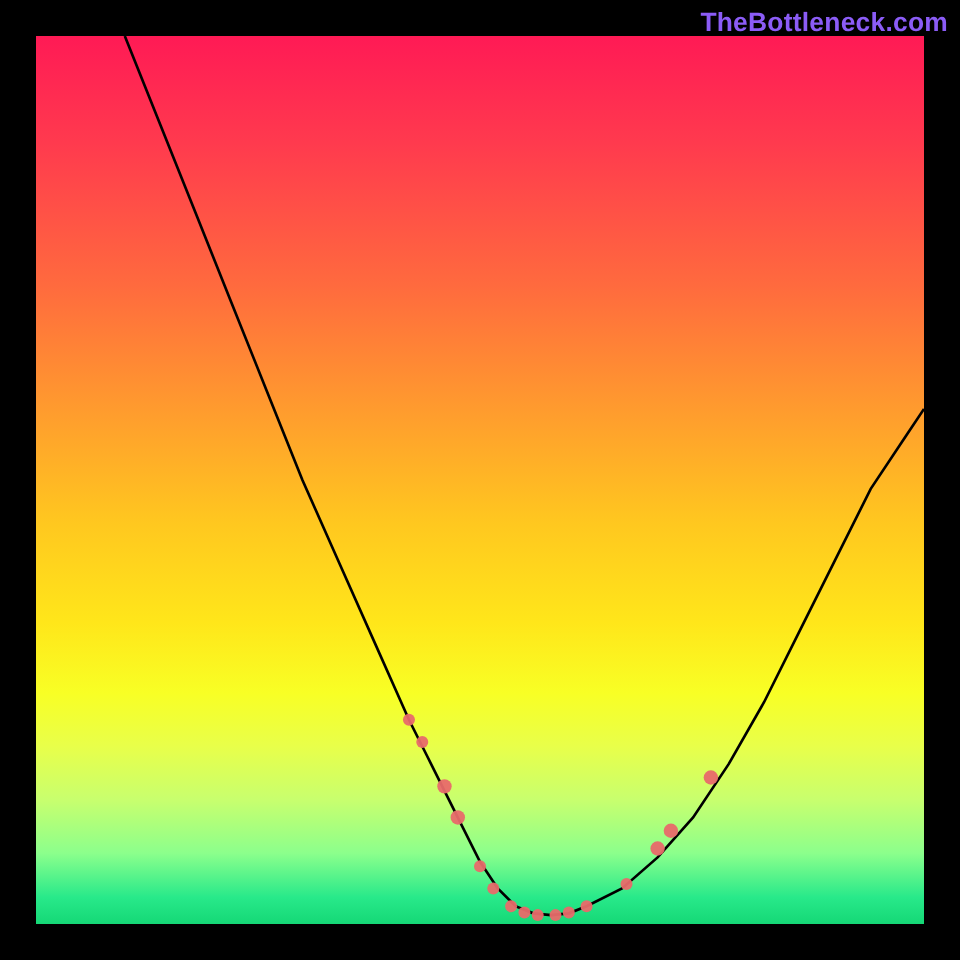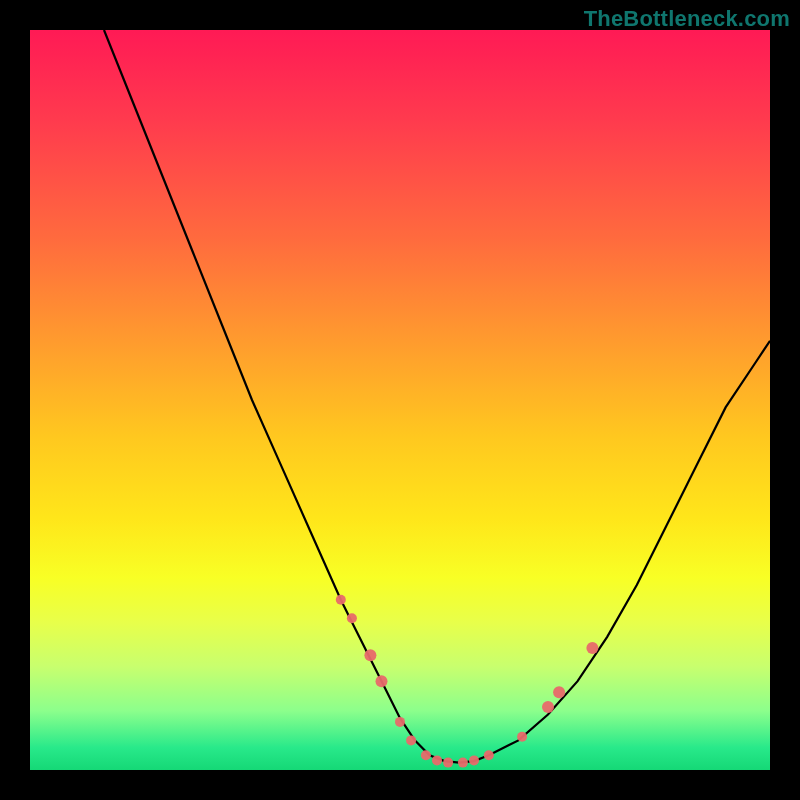--- a/index.html
+++ b/index.html
@@ -10,21 +10,21 @@
     height: 800px;
     background: #000;
   }
   .watermark {
     position: absolute;
     top: 6px;
     right: 10px;
     font-family: Arial, Helvetica, sans-serif;
     font-size: 22px;
     font-weight: 600;
-    color: #0f766e;
+    color: #8b5cf6;
     letter-spacing: 0.2px;
     z-index: 10;
   }
   .plot {
     position: absolute;
     left: 30px;
     top: 30px;
     width: 740px;
     height: 740px;
   }

